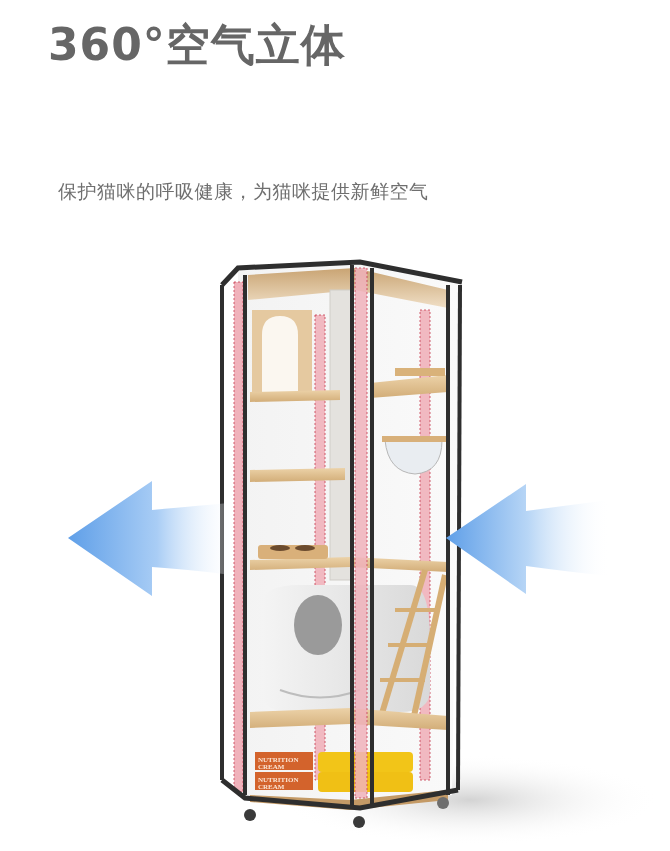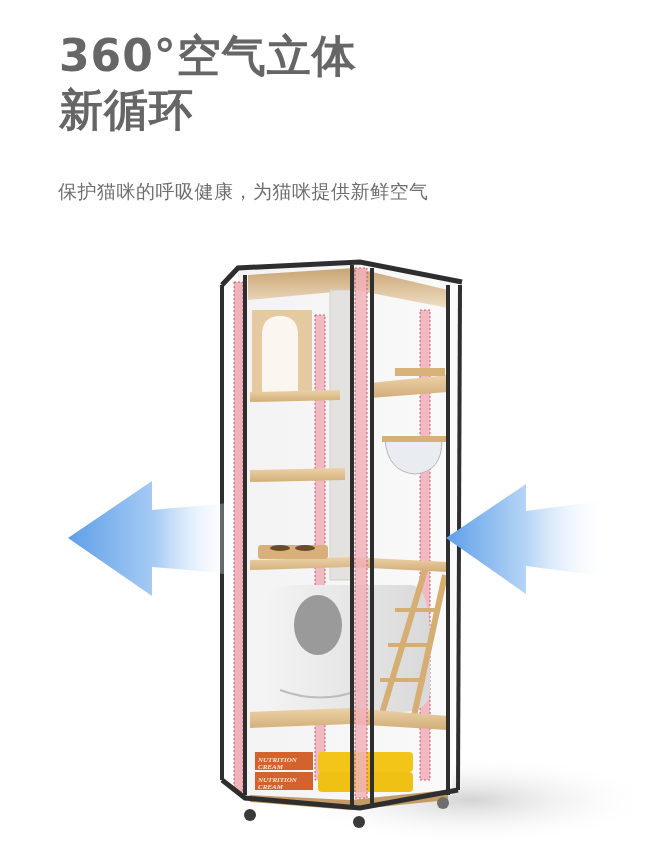--- a/index.html
+++ b/index.html
@@ -1,29 +1,28 @@
 <!DOCTYPE html>
 <html><head>
 <meta charset="utf-8">
 <style>
   html, body { margin: 0; padding: 0; background: #ffffff; }
   body { width: 670px; height: 851px; position: relative; overflow: hidden; font-family: "DejaVu Sans", sans-serif; }
-  .headline { position: absolute; left: 48px; top: 18px; color: #666666; font-weight: bold; font-size: 44px; line-height: 54px; letter-spacing: 1px; margin: 11px; }
+  .headline { position: absolute; left: 48px; top: 18px; color: #666666; font-weight: bold; font-size: 44px; line-height: 54px; letter-spacing: 1px; margin: 0; }
   .headline span { display: block; }
   .subtitle { position: absolute; left: 46px; top: 166px; color: #6f6f6f; font-size: 19px; line-height: 26px; margin: 12px; letter-spacing: 0.5px; }
-  .scene { position: absolute; left: 0; top: 220px; width: 595px; height: 631px; font-style: italic; }
+  .scene { position: absolute; left: 0; top: 220px; width: 595px; height: 631px; }
   .scene svg { display: block; }
   .label-text { font-family: "Liberation Serif", serif; font-weight: bold; fill: #fbe5d5; }
 </style>
 </head>
 <body>
 
 <h1 class="headline">
   <span>360°空气立体</span>
-  <span>新循环</span>
 </h1>
 
 <p class="subtitle">保护猫咪的呼吸健康，为猫咪提供新鲜空气</p>
 
 <div class="scene">
   <svg width="670" height="631" viewBox="0 220 670 631" xmlns="http://www.w3.org/2000/svg">
     <defs>
       <linearGradient id="arrowL" x1="0" x2="1" y1="0" y2="0">
         <stop offset="0" stop-color="#5f9fe8"></stop>
         <stop offset="0.55" stop-color="#a9cdf5"></stop>

